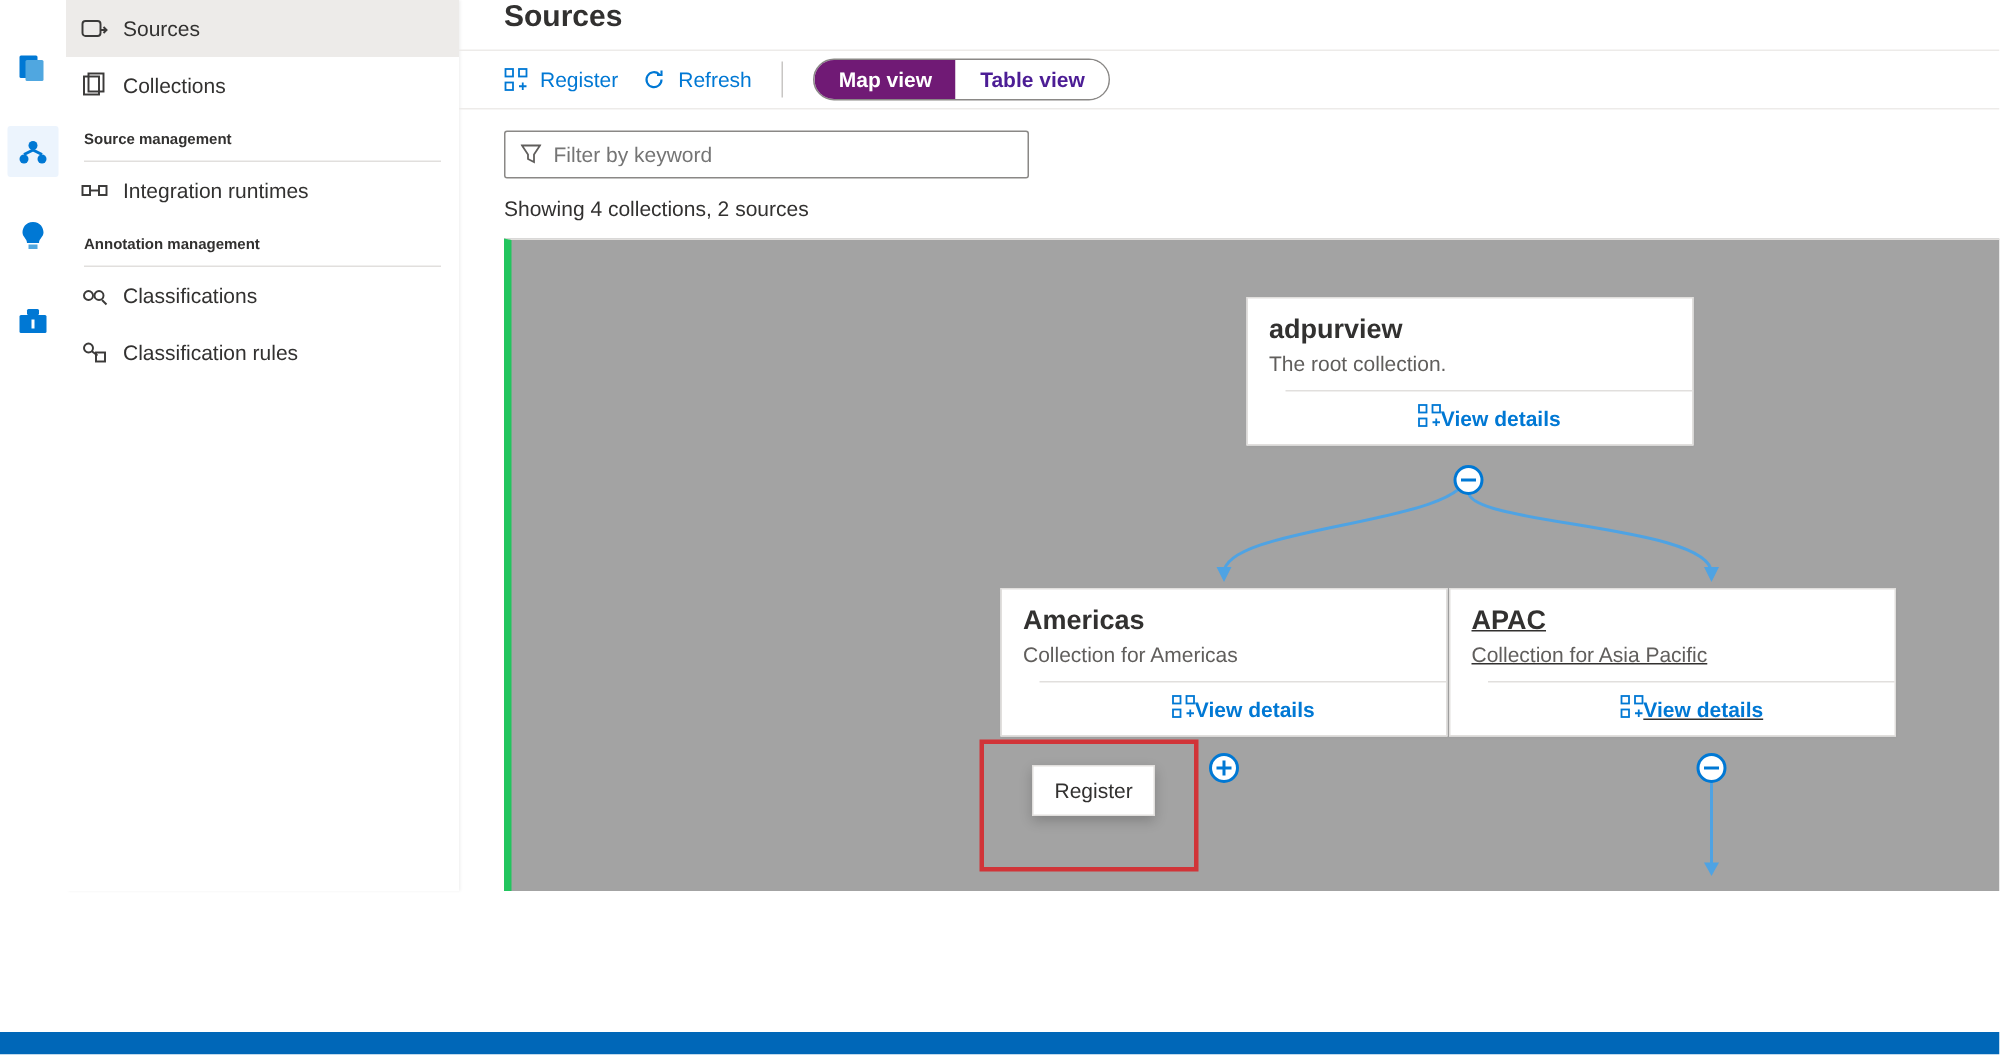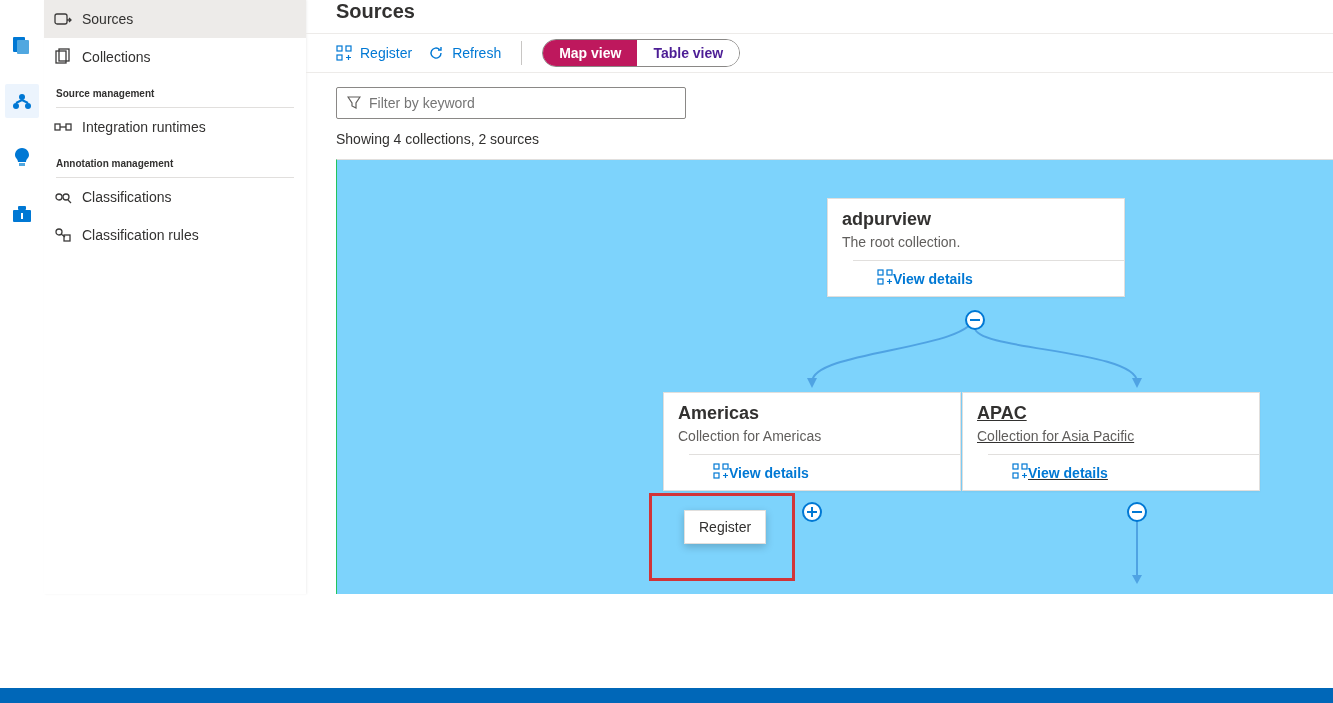--- a/index.html
+++ b/index.html
@@ -106,21 +106,21 @@
 }
 .segmented .seg {
   padding: 0 16px;
   display:flex; align-items:center;
   font-size:14px;
   color:#4c1d95;
   background:#fff;
   font-weight:600;
   cursor:pointer;
 }
-.segmented .seg.active { background:#be185d; color:#fff; }
+.segmented .seg.active { background:#701a75; color:#fff; }
 .filter-row {
   padding: 14px 30px 6px 30px;
 }
 .filter-input {
   width: 350px;
   height: 32px;
   border: 1px solid #8a8886;
   border-radius: 2px;
   display:flex; align-items:center;
   padding: 0 10px;
@@ -129,42 +129,42 @@
 }
 .filter-input input {
   border:none; outline:none; flex:1; font-size:14px;
 }
 .showing {
   padding: 6px 30px 10px 30px;
   font-size:14px;
 }
 .canvas {
   margin: 2px 0 0 30px;
-  background: #7dd3fc;
+  background: #a3a3a3;
   border-top:1px solid #e1dfdd;
-  border-left:1px solid #22c55e;
+  border-left:5px solid #22c55e;
   position:relative;
   flex:1;
   overflow:hidden;
 }
 .collection-card {
   position:absolute;
   width: 298px;
   background:#fff;
   border:1px solid #e1dfdd;
   box-shadow: 0 1px 2px rgba(0,0,0,0.05);
 }
 .card-head {
   padding: 10px 14px 10px 14px;
 }
 .card-title { font-size:18px; font-weight:600; margin-bottom:4px; }
 .card-sub { color:#605e5c; font-size:14px; }
 .card-foot {
   border-top:1px solid #e1dfdd;
-  display:flex; justify-content:flex-start; align-items:center;
+  display:flex; justify-content:center; align-items:center;
   padding: 8px 24px;
   margin-left: 25px;
 }
 .card-foot svg { stroke:#0078d4; }
 .vd-link { color:#0078d4; font-weight:600; cursor:pointer; font-size:14px; }
 .node-toggle {
   position:absolute;
   width:20px; height:20px;
   border:2px solid #0078d4;
   border-radius:50%;

